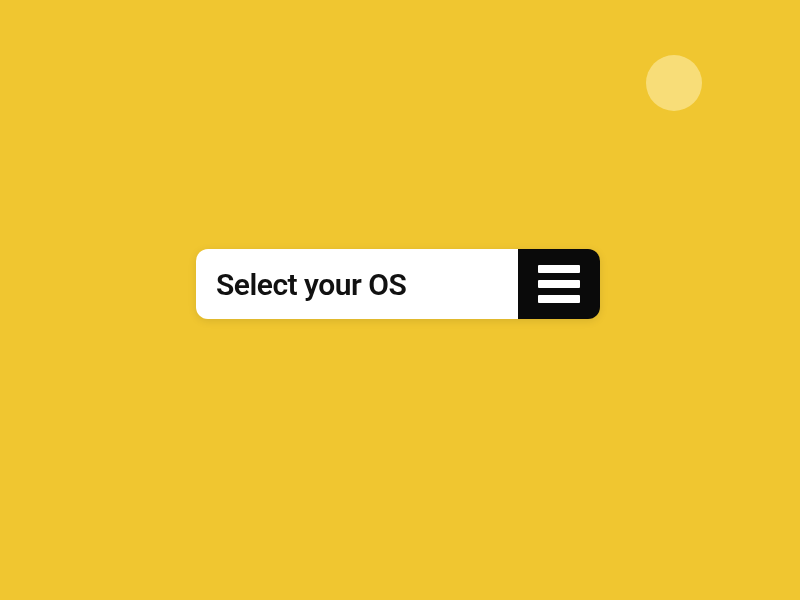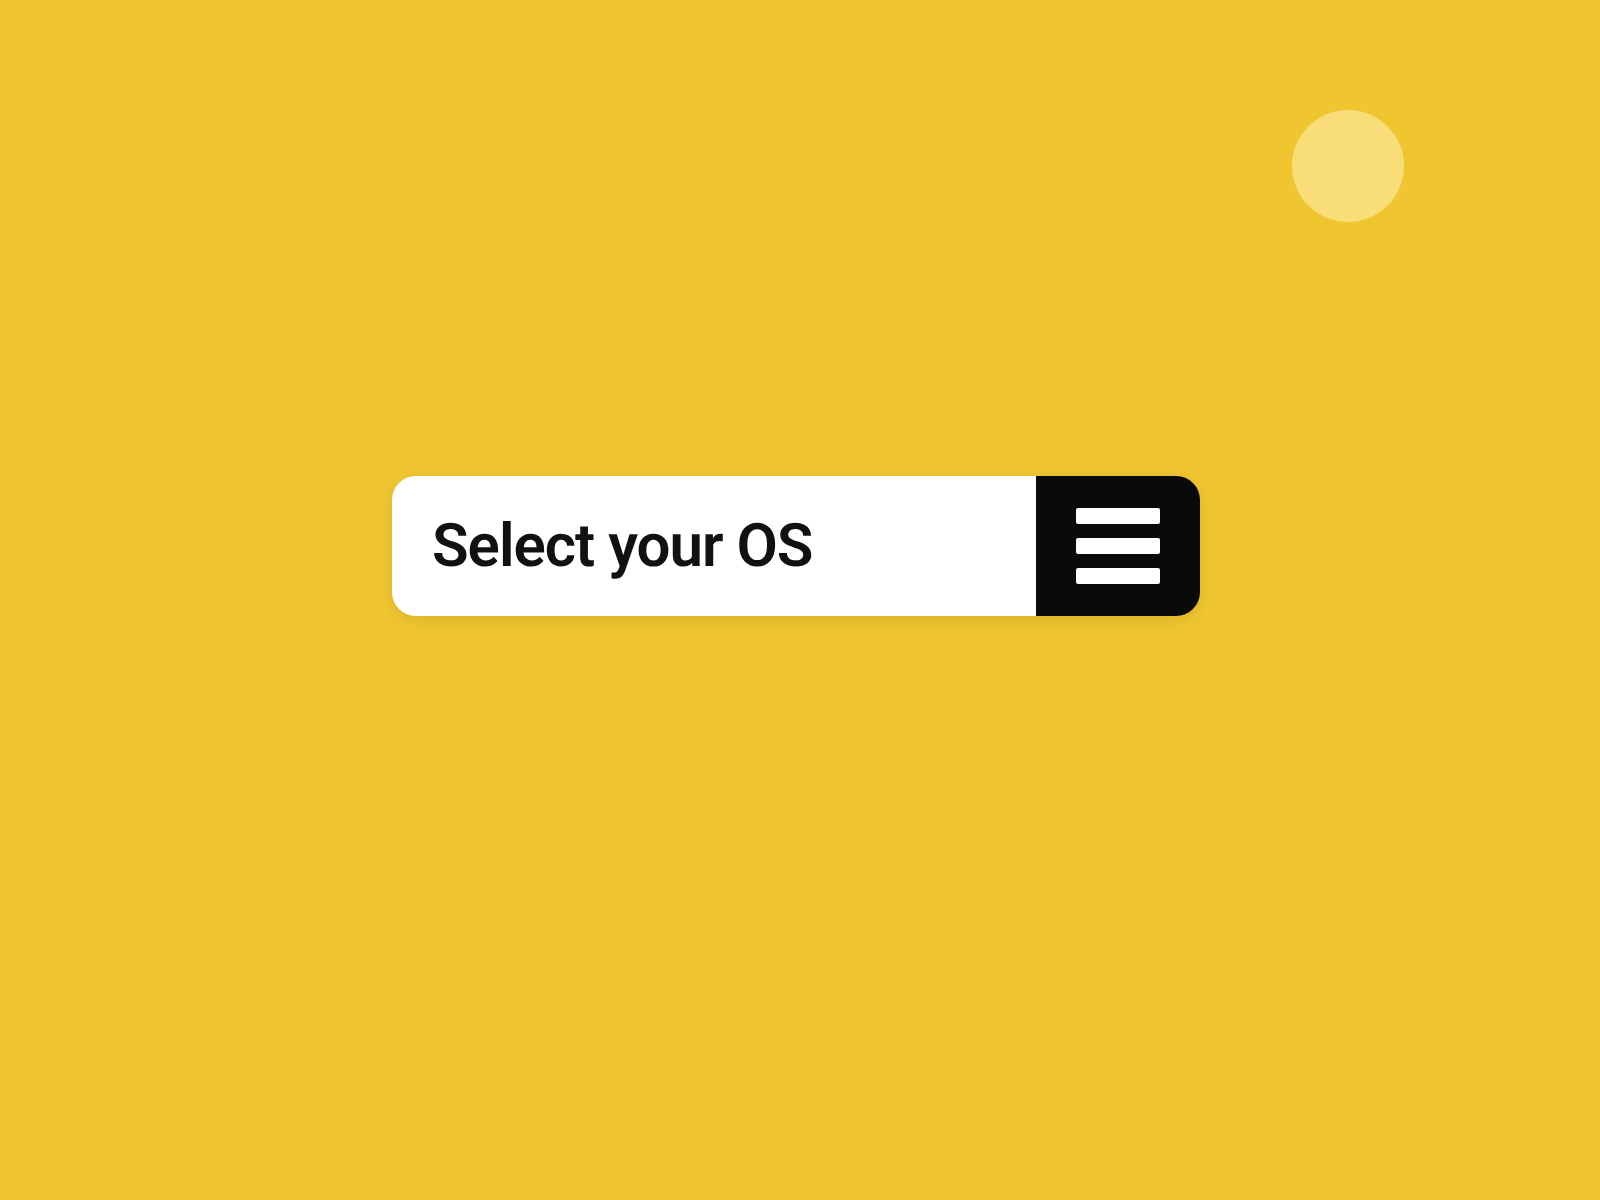--- a/index.html
+++ b/index.html
@@ -19,21 +19,21 @@
       position: absolute;
       top: 55px;
       right: 98px;
       width: 56px;
       height: 56px;
       border-radius: 50%;
       background-color: rgba(255, 240, 180, 0.55);
     }
     .dropdown-container {
       position: absolute;
-      top: 238px;
+      top: 249px;
       left: 196px;
       width: 404px;
       height: 70px;
       display: flex;
       border-radius: 12px;
       overflow: hidden;
       box-shadow: 0 2px 8px rgba(0,0,0,0.1);
     }
     .dropdown-label-area {
       flex: 1;

